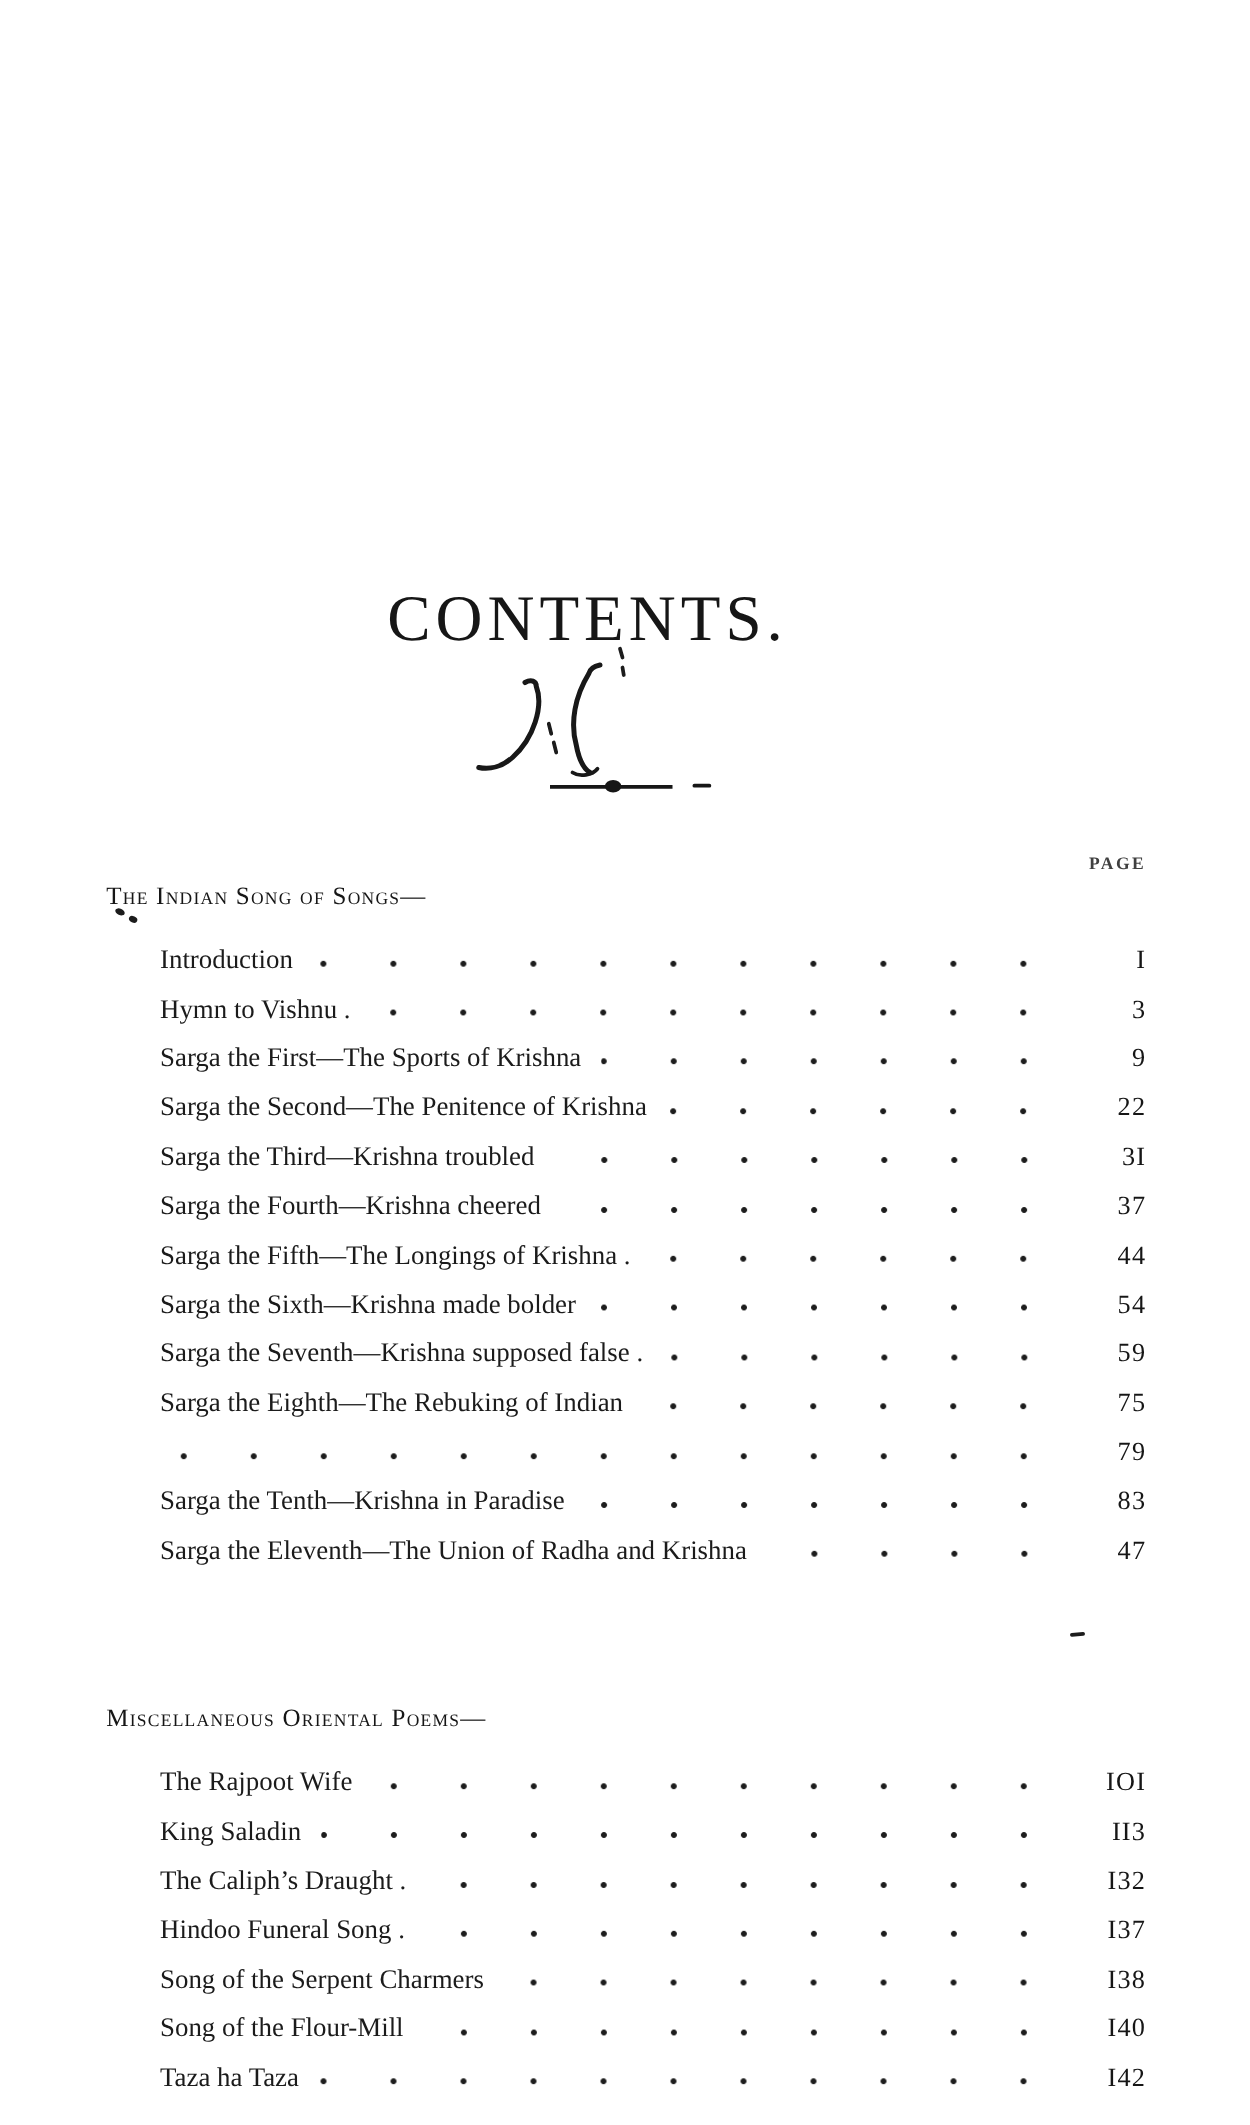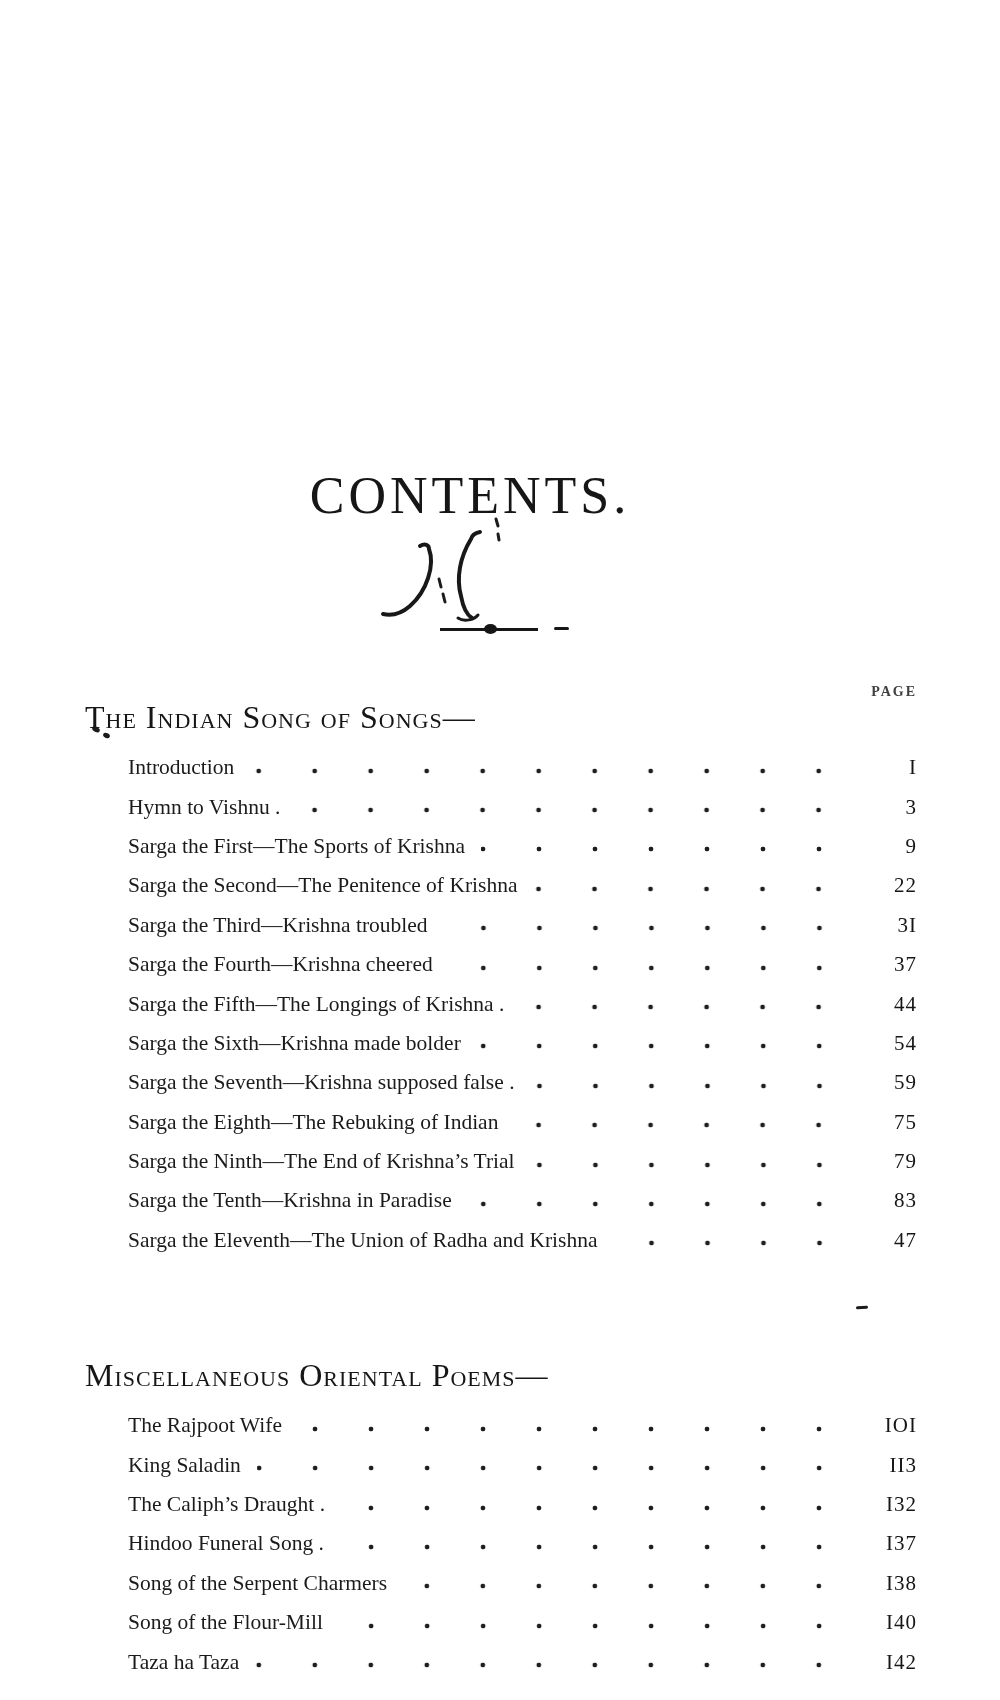--- a/index.html
+++ b/index.html
@@ -35,21 +35,21 @@
     position:absolute;top:684px;right:83px;
     font-size:14px;font-weight:600;letter-spacing:2px;
     color:#404040;
   }
   .toc{
     position:absolute;left:85px;top:702px;width:832px;
   }
   .toc-heading{
     height:46px;
     font-variant:small-caps;
-    font-size:32px;letter-spacing:1px;
+    font-size:20px;letter-spacing:1px;
     color:#161616;
     line-height:30px;
   }
   .toc-section.second{margin-top:100px;}
   .toc-items{margin-left:43px;}
   .toc-row{
     display:flex;align-items:center;
     height:39.4px;
     font-size:21.5px;
   }
@@ -151,21 +151,20 @@
             <span class="toc-title">Sarga the Seventh—Krishna supposed false .</span>
             <span class="toc-leader"></span>
             <span class="toc-page">59</span>
           </div>
           <div class="toc-row">
             <span class="toc-title">Sarga the Eighth—The Rebuking of Indian</span>
             <span class="toc-leader"></span>
             <span class="toc-page">75</span>
           </div>
           <div class="toc-row">
-            <span class="toc-title">Sarga the Ninth—The End of Krishna’s Trial</span>
             <span class="toc-leader"></span>
             <span class="toc-page">79</span>
           </div>
           <div class="toc-row">
             <span class="toc-title">Sarga the Tenth—Krishna in Paradise</span>
             <span class="toc-leader"></span>
             <span class="toc-page">83</span>
           </div>
           <div class="toc-row">
             <span class="toc-title">Sarga the Eleventh—The Union of Radha and Krishna</span>

